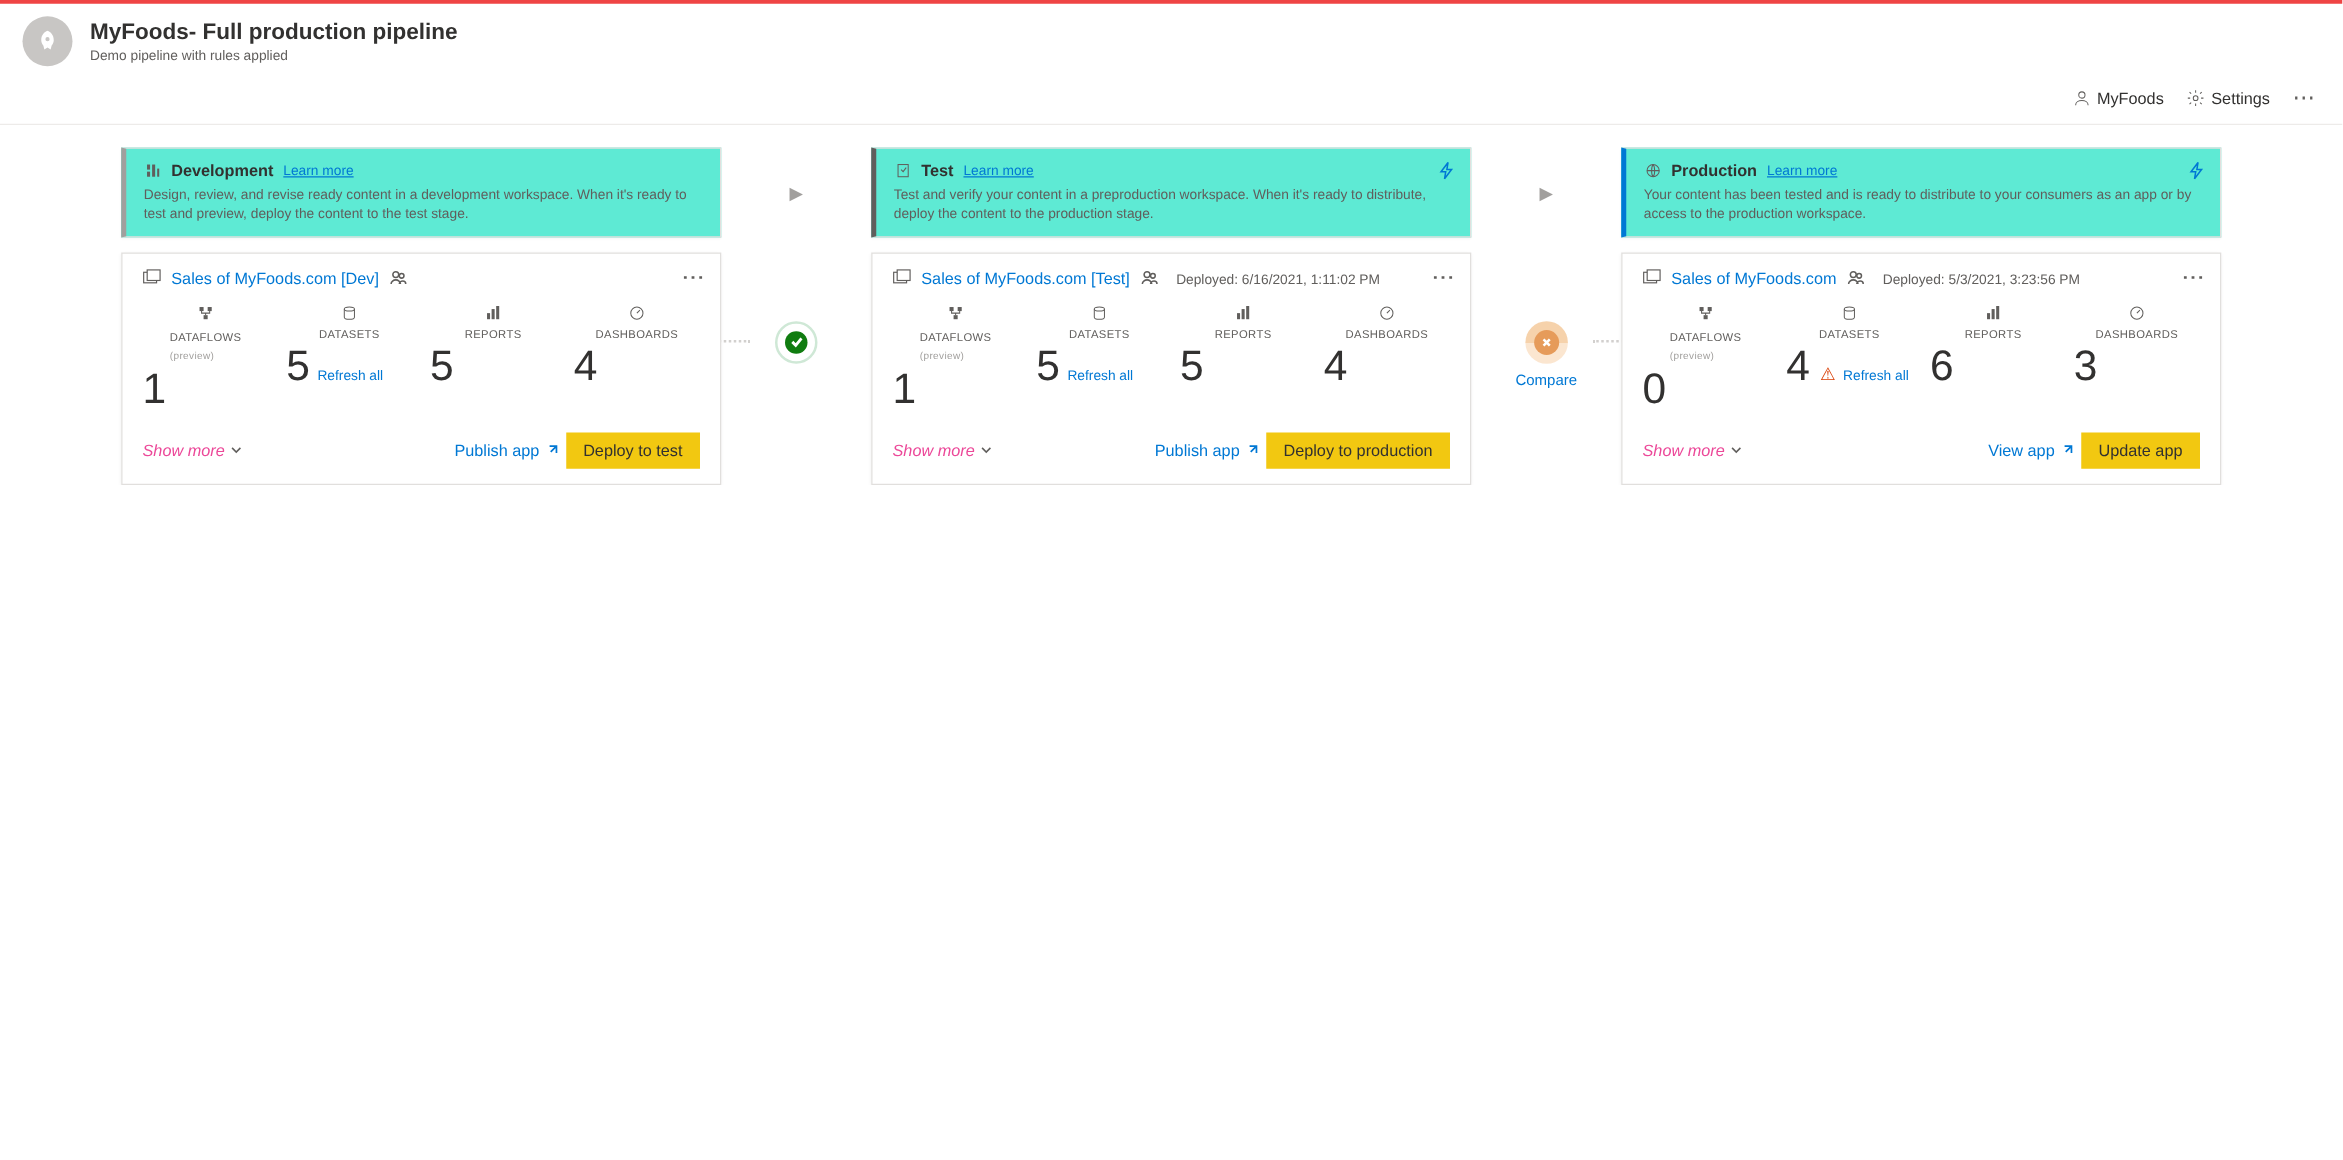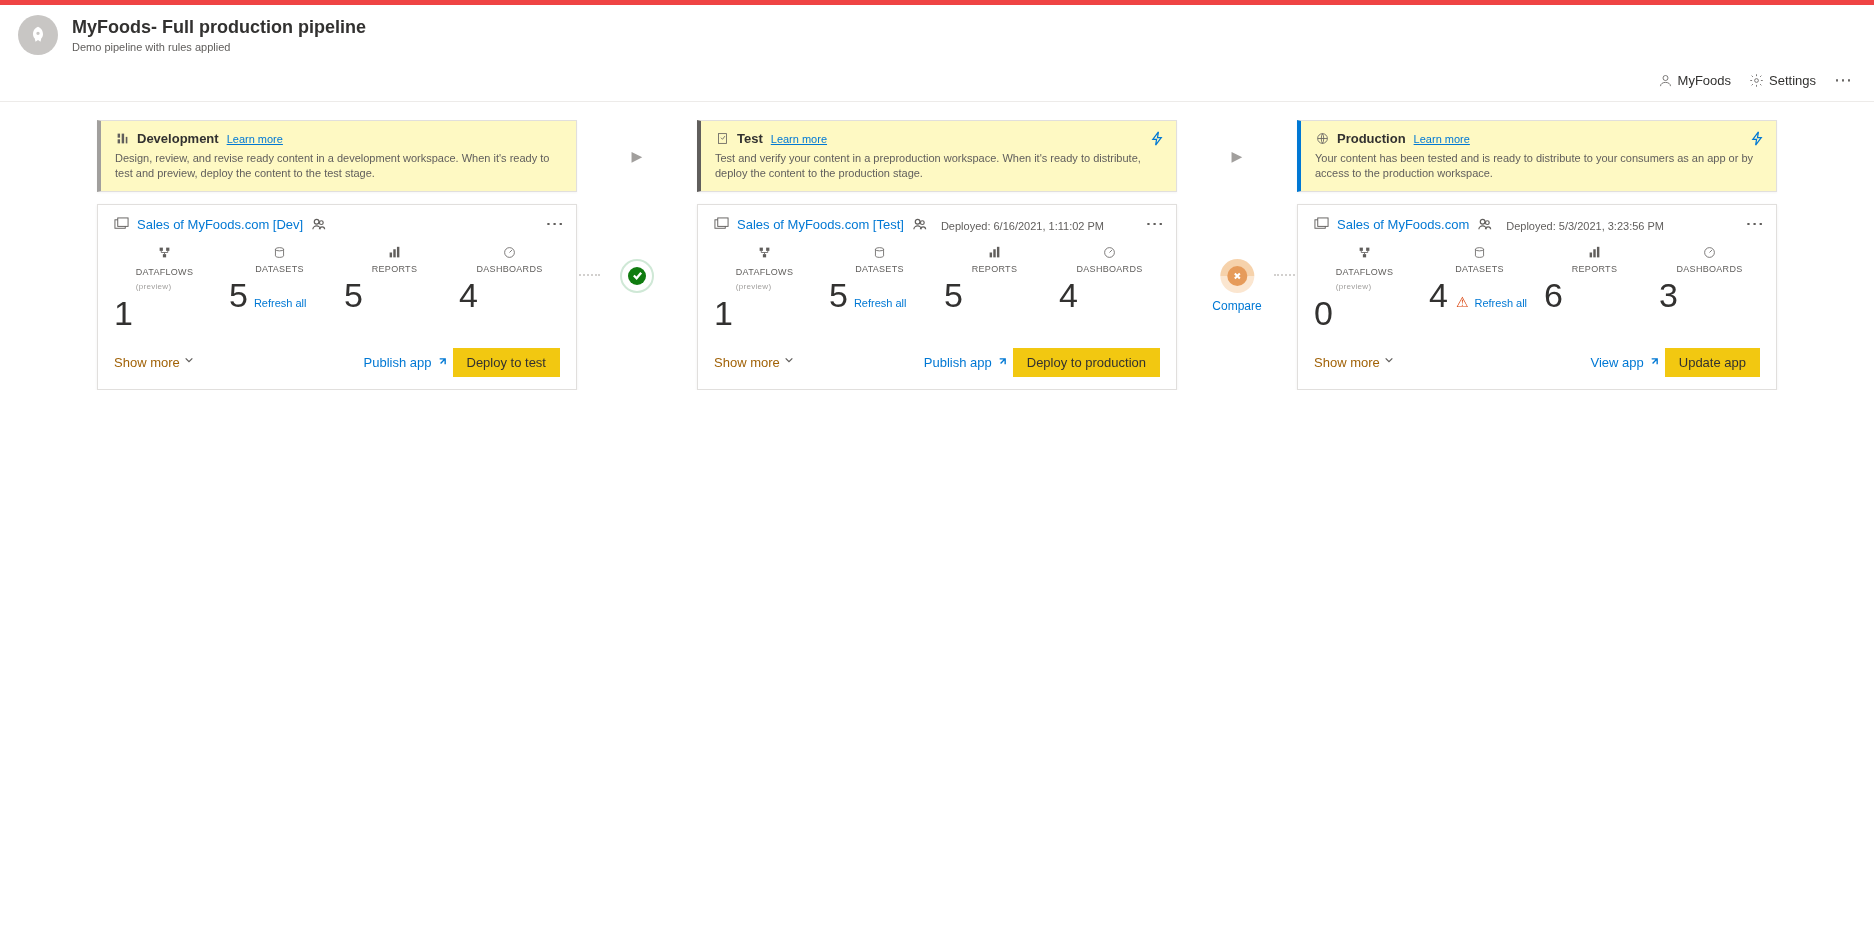--- a/index.html
+++ b/index.html
@@ -4,21 +4,21 @@
 <style>
 * { box-sizing: border-box; margin: 0; padding: 0; }
 body {
   font-family: "Segoe UI", Tahoma, sans-serif;
   background: #fff;
   color: #323130;
   font-size: 12px;
   overflow-x: hidden;
 }
 .topbar {
-  border-top: 5px solid #ef4444;
+  border-top: 3px solid #ef4444;
   padding: 10px 18px 8px 18px;
   display: flex;
   align-items: center;
 }
 .topbar .icon-wrap {
   width: 40px; height: 40px;
   border-radius: 50%;
   background: #c8c6c4;
   display: flex; align-items: center; justify-content: center;
   margin-right: 14px;
@@ -56,21 +56,21 @@
   padding-top: 28px;
 }
 .arrow-icon { color: #a19f9d; font-size: 14px; }
 
 .stage-header {
   border: 1px solid #e1dfdd;
   border-left: 4px solid;
   padding: 10px 14px;
   margin-bottom: 50px;
   box-shadow: 0 1px 2px rgba(0,0,0,0.04);
-  background: #fef9c3;
+  background: #5eead4;
   position: relative;
 }
 .stage-header.dev { border-left-color: #a19f9d; }
 .stage-header.test { border-left-color: #605e5c; }
 .stage-header.prod { border-left-color: #0078d4; }
 .stage-header .title-row { display: flex; align-items: center; gap: 8px; margin-bottom: 5px; }
 .stage-header .title-row .hi { width: 14px; height: 14px; display: inline-flex; align-items: center; justify-content: center; }
 .stage-header .title-row .hi svg { width: 13px; height: 13px; fill: #605e5c; }
 .stage-title { font-size: 13px; font-weight: 600; }
 .learn-more { font-size: 11px; color: #0078d4; text-decoration: underline; cursor: pointer; }
@@ -104,21 +104,21 @@
 .metric .m-head { display: flex; align-items: center; gap: 5px; flex-direction: column; }
 .metric .m-head svg { width: 13px; height: 13px; fill: #605e5c; }
 .metric .m-head span { font-size: 9px; color: #605e5c; letter-spacing: .3px; }
 .metric .m-head .sub2 { font-size: 8px; color: #a19f9d; }
 .metric .m-val-row { display: flex; align-items: baseline; gap: 6px; margin-top: 4px; }
 .metric .m-val { font-size: 34px; font-weight: 300; color: #323130; line-height: 1; }
 .refresh { font-size: 11px; color: #0078d4; cursor: pointer; }
 .warn { color: #d83b01; font-size: 14px; margin-left: 2px; }
 
 .card-foot { display: flex; align-items: center; justify-content: space-between; margin-top: 4px; }
-.show-more { font-size: 13px; color: #a16207; cursor: pointer; display: flex; align-items: flex-start; gap: 4px; }
+.show-more { font-size: 13px; color: #ec4899; cursor: pointer; display: flex; align-items: center; gap: 4px; font-style: italic; }
 .show-more svg { width: 10px; height: 10px; stroke: #605e5c; fill: none; stroke-width: 1.5; }
 .right-actions { display: flex; align-items: center; gap: 6px; }
 .link-action { font-size: 13px; color: #0078d4; cursor: pointer; display: flex; align-items: center; gap: 4px; }
 .link-action svg { width: 11px; height: 11px; stroke: #0078d4; fill: none; stroke-width: 1.5; }
 .btn {
   background: #f2c811; color: #323130; border: none;
   padding: 7px 14px; font-size: 13px; cursor: pointer;
   font-weight: 400;
 }
 

